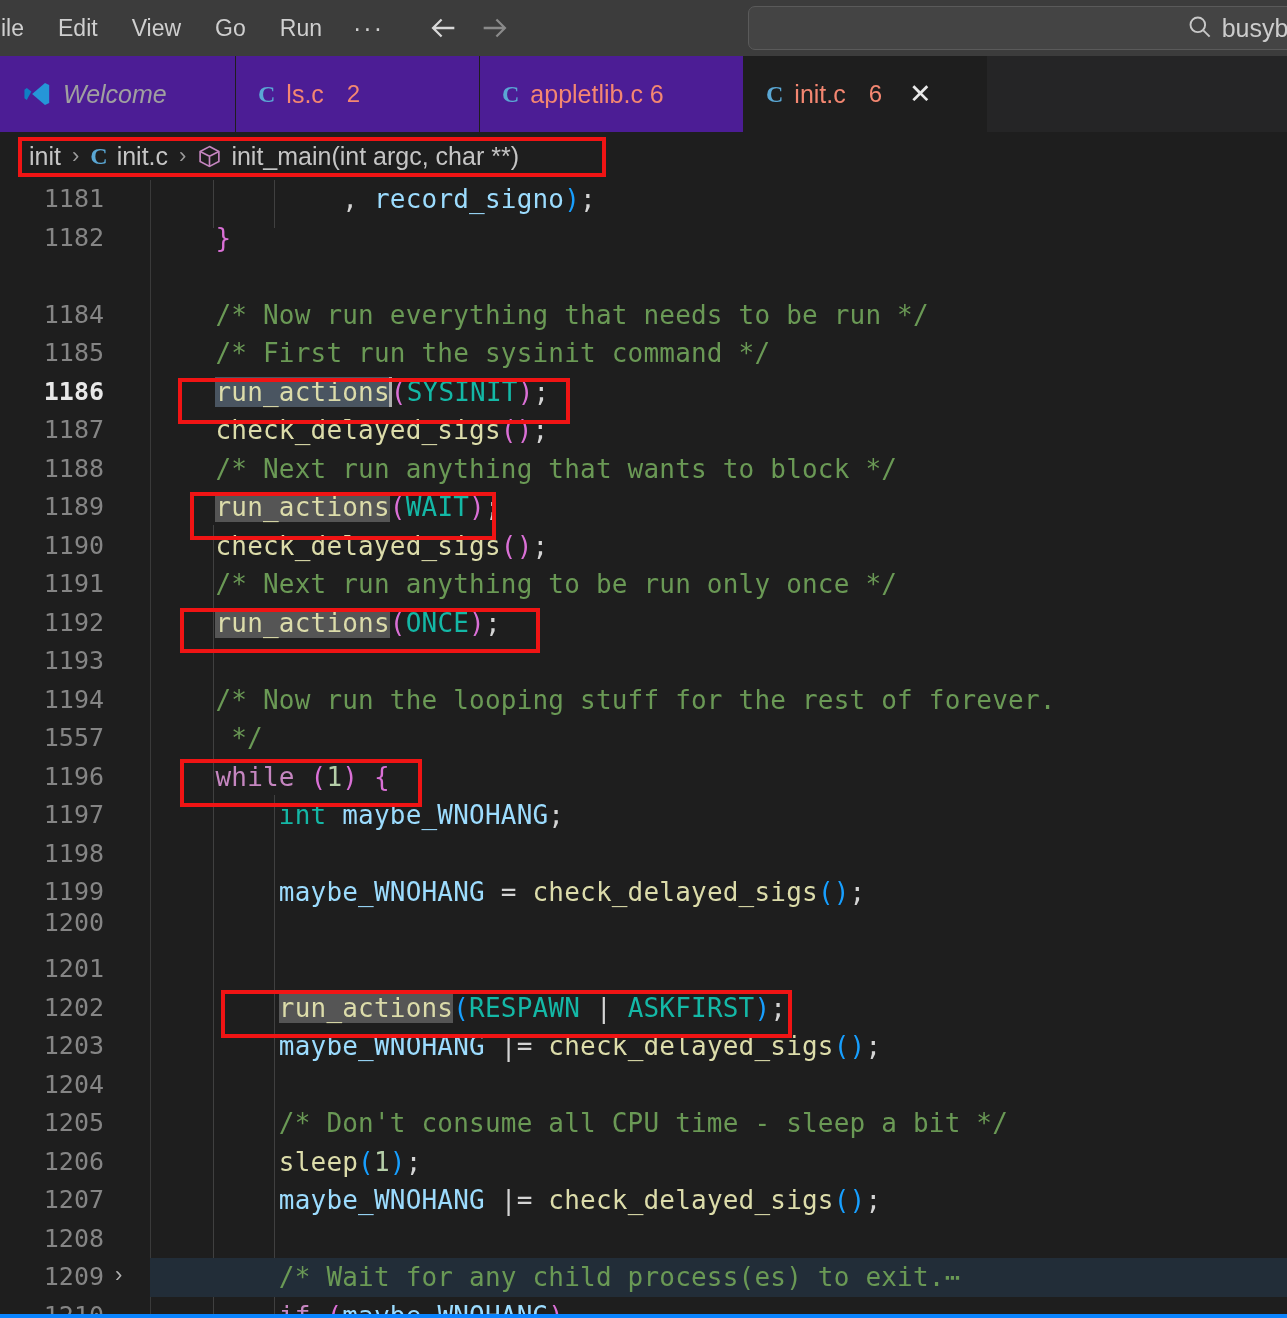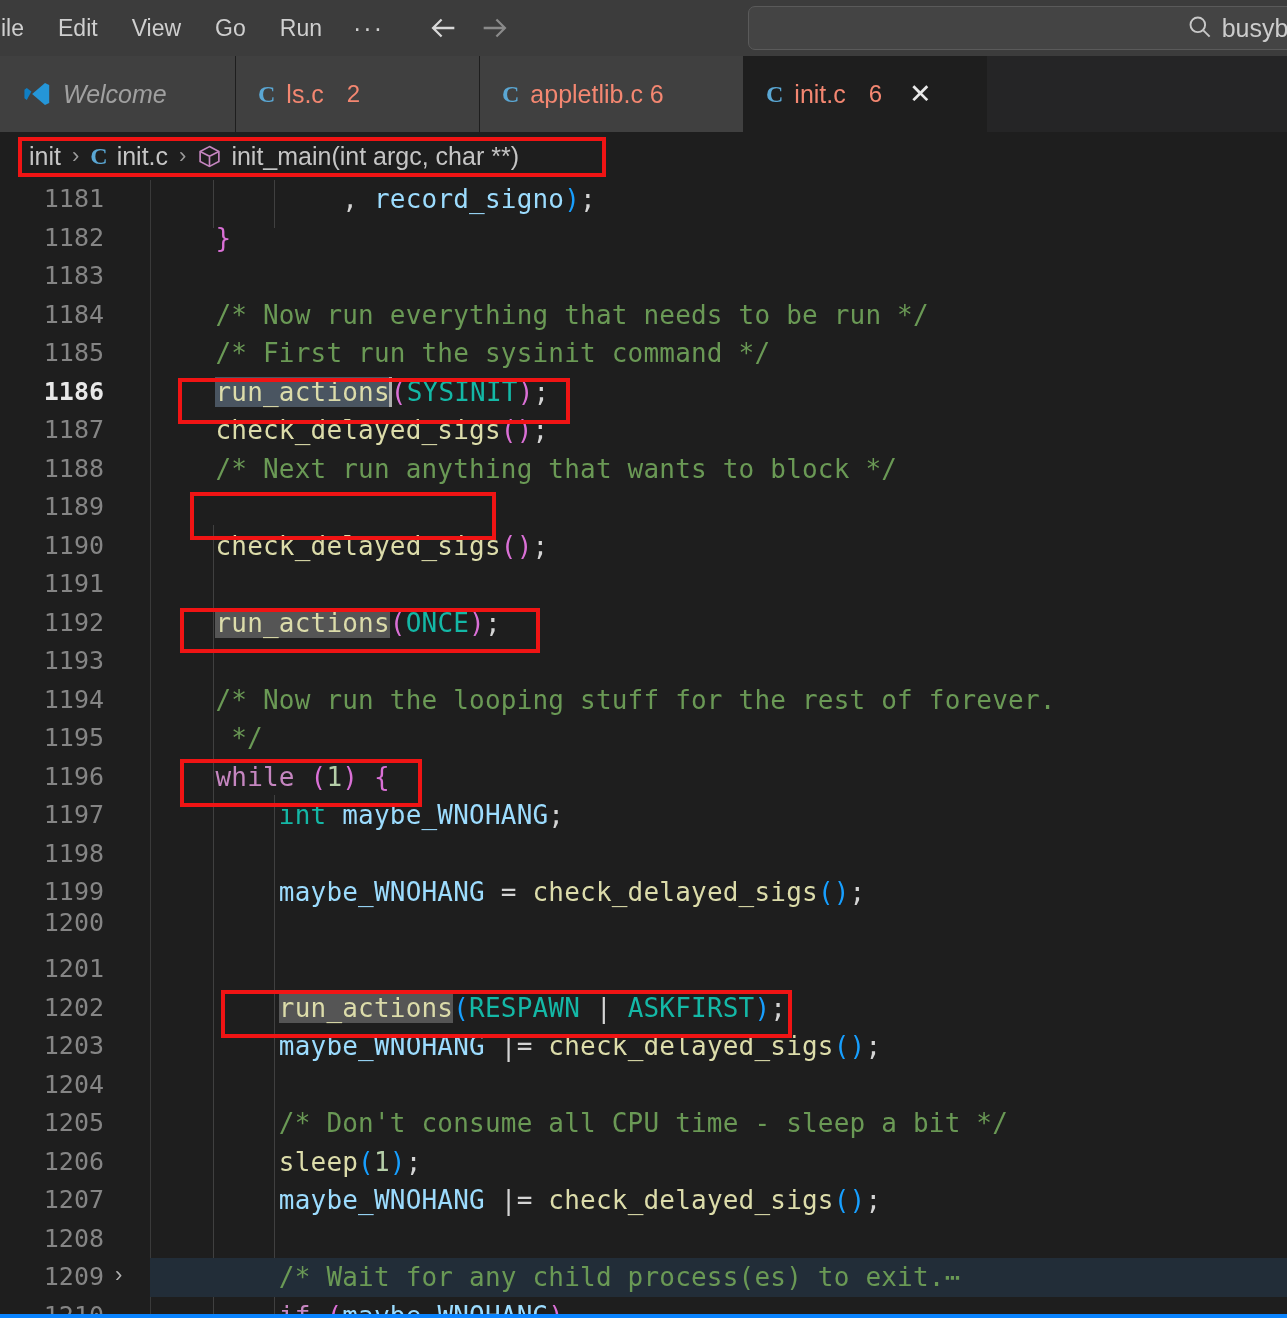--- a/index.html
+++ b/index.html
@@ -37,21 +37,21 @@
   #search-label { color: #cccccc; font-size: 25px; white-space: nowrap; }
 
   
   #tabbar {
     position: absolute; left: 0; top: 56px; width: 1287px; height: 76px;
     background: #252526;
     display: flex; align-items: stretch;
   }
   .tab {
     display: flex; align-items: center; gap: 11px;
-    padding: 0 22px; background: #404040;
+    padding: 0 22px; background: #4c1d95;
     border-right: 1px solid #1e1e1e;
     position: relative; cursor: pointer; white-space: nowrap;
   }
   .tab.active { background: #1e1e1e; }
   .tab-clang {
     color: #5aa7d4; font-size: 24px; font-weight: bold;
     font-family: "Liberation Serif", serif;
   }
   .tab-label { font-size: 25px; color: #f48771; }
   .tab.welcome .tab-label { color: #a0a0a0; font-style: italic; }
@@ -231,24 +231,20 @@
   <div class="row" style="top:0px">
     <span class="lineno" style="top:4px">1181</span>
     <span class="code" style="top:4px">            <span class="op">, </span><span class="var">record_signo</span><span class="pb">)</span><span class="op">;</span></span>
   </div>
 
   <div class="row" style="top:38.5px">
     <span class="lineno" style="top:4px">1182</span>
     <span class="code" style="top:4px">    <span class="pm">}</span></span>
   </div>
 
-  <div class="row" style="top:77px">
-    <span class="lineno" style="top:4px">1183</span>
-    <span class="code" style="top:4px"></span>
-  </div>
 
   <div class="row" style="top:115.5px">
     <span class="lineno" style="top:4px">1184</span>
     <span class="code cmt" style="top:4px">    /* Now run everything that needs to be run */</span>
   </div>
 
   <div class="row" style="top:154px">
     <span class="lineno" style="top:4px">1185</span>
     <span class="code cmt" style="top:4px">    /* First run the sysinit command */</span>
   </div>
@@ -263,48 +259,50 @@
     <span class="code" style="top:4px">    <span class="fn">check_delayed_sigs</span><span class="pm">()</span><span class="op">;</span></span>
   </div>
 
   <div class="row" style="top:269.5px">
     <span class="lineno" style="top:4px">1188</span>
     <span class="code cmt" style="top:4px">    /* Next run anything that wants to block */</span>
   </div>
 
   <div class="row" style="top:308px">
     <span class="lineno" style="top:4px">1189</span>
+    <span class="code" style="top:4px">    <span class="fn sel2">run_actions</span><span class="pm">(</span><span class="type">WAIT</span><span class="pm">)</span><span class="op">;</span></span>
   </div>
 
   <div class="row" style="top:346.5px">
     <span class="lineno" style="top:4px">1190</span>
     <span class="code" style="top:4px">    <span class="fn">check_delayed_sigs</span><span class="pm">()</span><span class="op">;</span></span>
   </div>
 
   <div class="row" style="top:385px">
     <span class="lineno" style="top:4px">1191</span>
+    <span class="code cmt" style="top:4px">    /* Next run anything to be run only once */</span>
   </div>
 
   <div class="row" style="top:423.5px">
     <span class="lineno" style="top:4px">1192</span>
     <span class="code" style="top:4px">    <span class="fn sel2">run_actions</span><span class="pm">(</span><span class="type">ONCE</span><span class="pm">)</span><span class="op">;</span></span>
   </div>
 
   <div class="row" style="top:462px">
     <span class="lineno" style="top:4px">1193</span>
     <span class="code" style="top:4px"></span>
   </div>
 
   <div class="row" style="top:500.5px">
     <span class="lineno" style="top:4px">1194</span>
     <span class="code cmt" style="top:4px">    /* Now run the looping stuff for the rest of forever.</span>
   </div>
 
   <div class="row" style="top:539px">
-    <span class="lineno" style="top:4px">1195</span>
+    <span class="lineno" style="top:4px">1557</span>
     <span class="code cmt" style="top:4px">     */</span>
   </div>
 
   <div class="row" style="top:577.5px">
     <span class="lineno" style="top:4px">1196</span>
     <span class="code" style="top:4px">    <span class="kw">while</span> <span class="pm">(</span><span class="num">1</span><span class="pm">)</span> <span class="pm">{</span></span>
   </div>
 
   <div class="row" style="top:616px">
     <span class="lineno" style="top:4px">1197</span>

